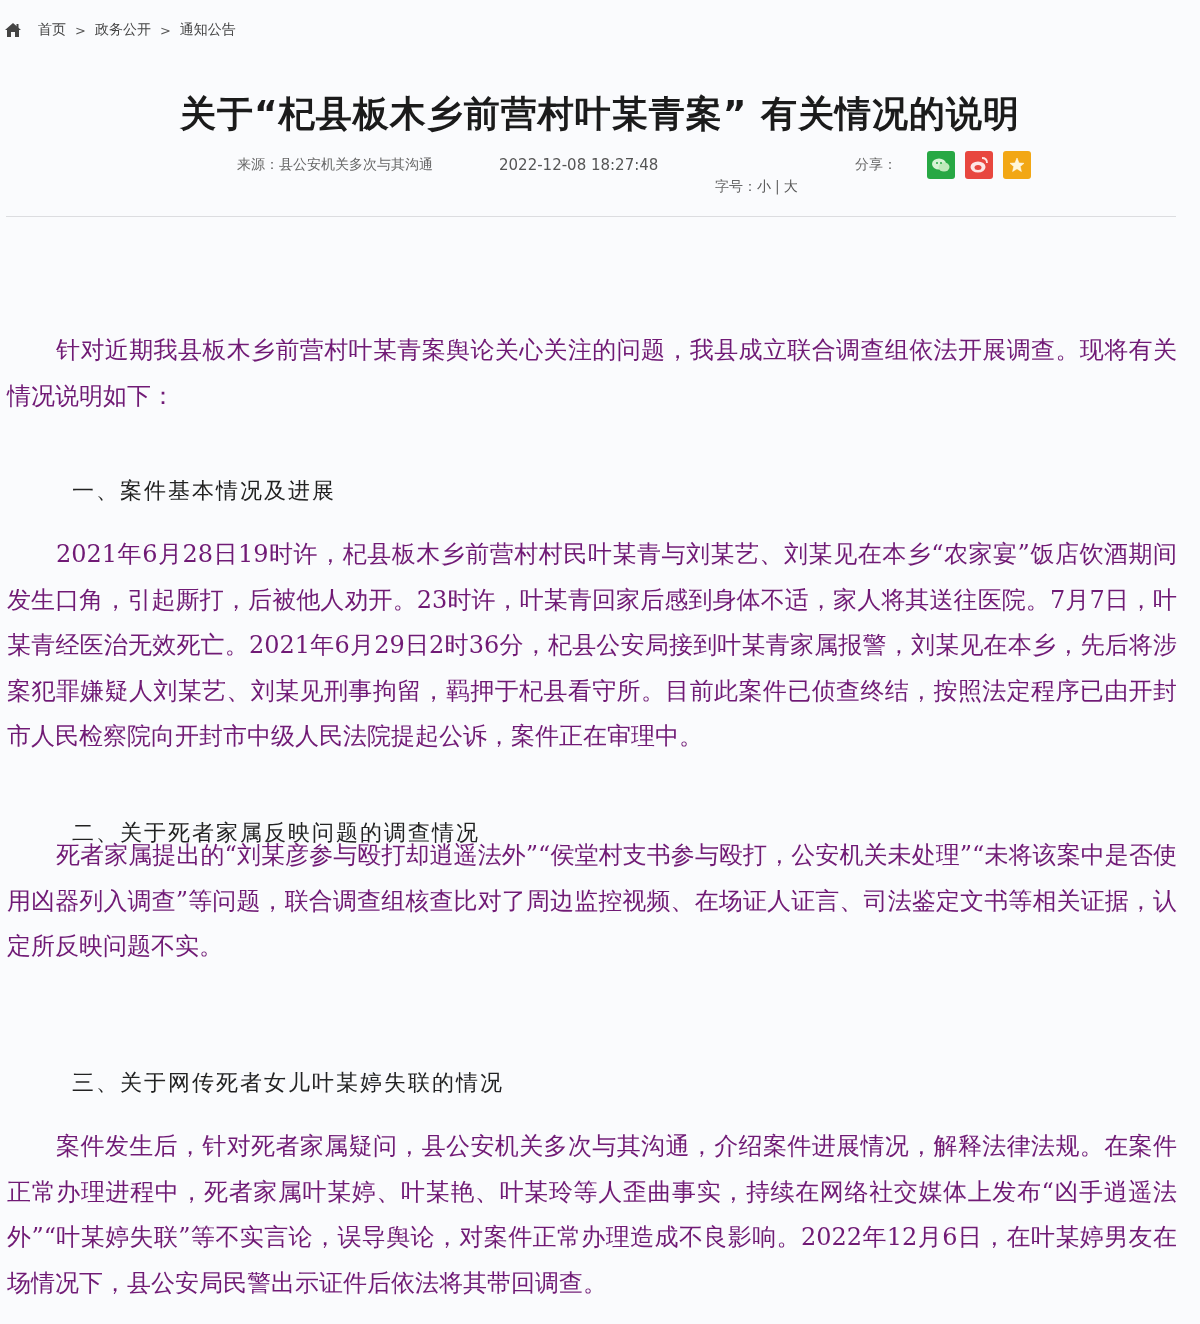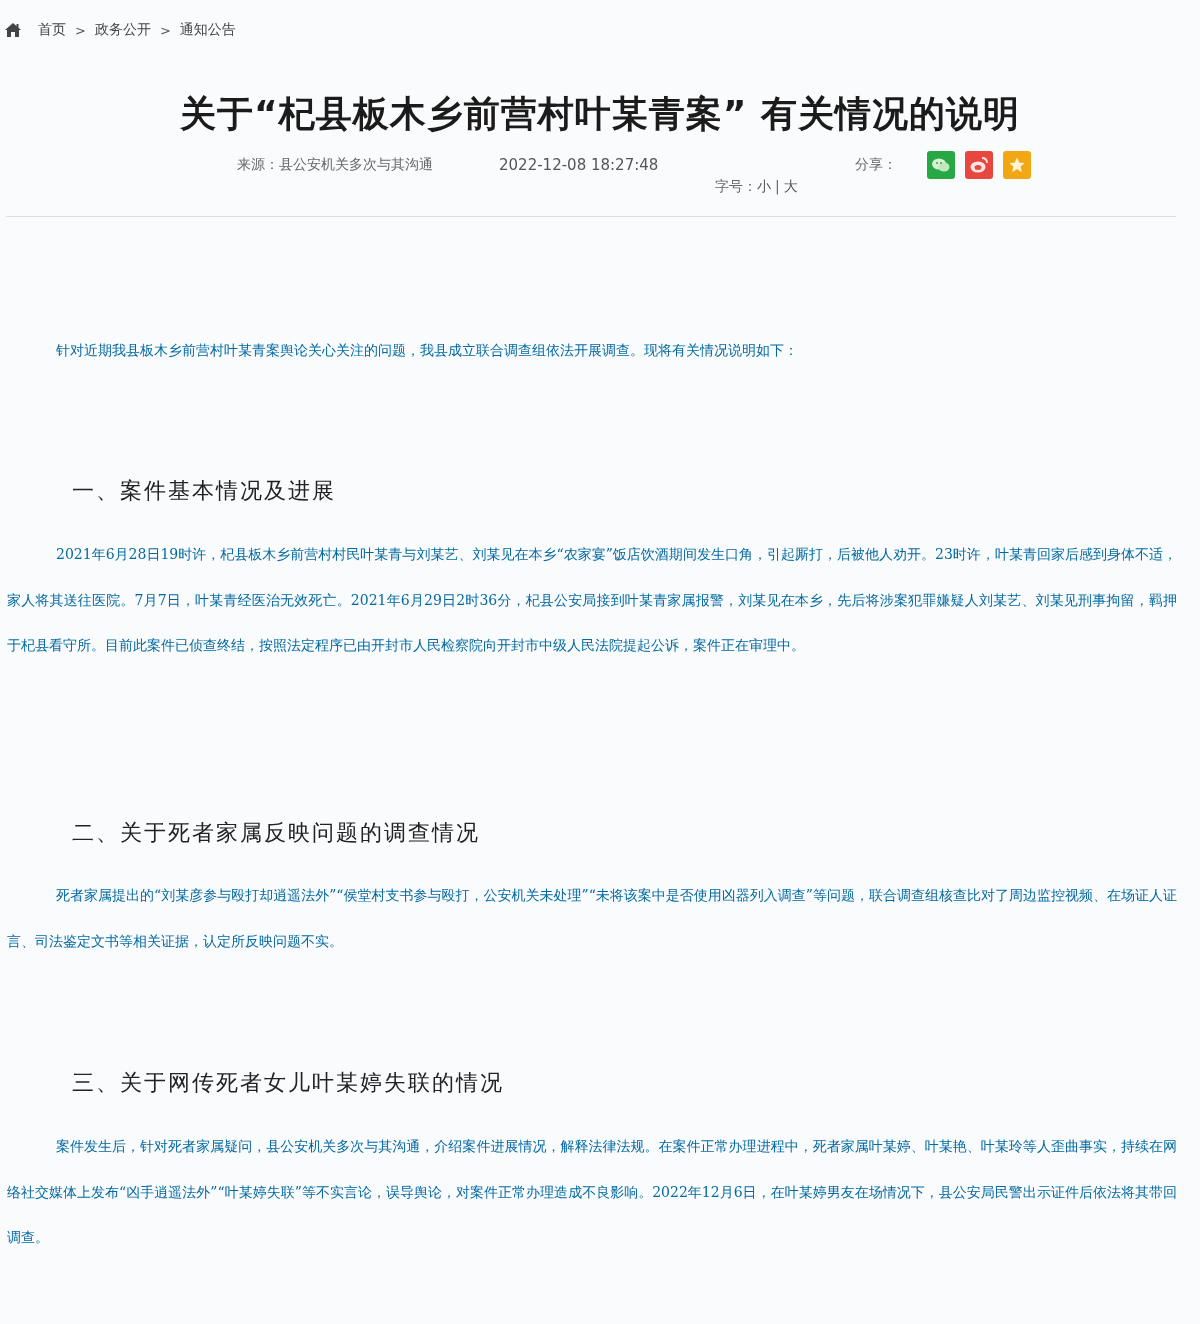--- a/index.html
+++ b/index.html
@@ -46,21 +46,21 @@
       cursor: pointer;
     }
 
     .divider {
       position: absolute; left: 6px; top: 216px; width: 1170px;
       height: 1px; background: #dcdde0;
     }
 
     .body-text {
       position: absolute; left: 7px; width: 1170px;
-      font-size: 14px; line-height: 45.5px; color: #0369a1;
+      font-size: 24px; line-height: 45.5px; color: #701a75;
       text-align: justify; text-indent: 49px;
       font-family: "DejaVu Serif", "Liberation Serif", serif;
       margin: 0;
     }
     .section-heading {
       position: absolute; left: 56px; font-size: 22px; color: #222;
       letter-spacing: 2px; margin: 16px; font-weight: normal;
     }
   </style>
 </head>
@@ -116,18 +116,18 @@
   </div>
 
   <div class="divider"></div>
 
   <p class="body-text" style="top:328px">针对近期我县板木乡前营村叶某青案舆论关心关注的问题，我县成立联合调查组依法开展调查。现将有关情况说明如下：</p>
 
   <h2 class="section-heading" style="top:460px">一、案件基本情况及进展</h2>
   <p class="body-text" style="top:532px">2021年6月28日19时许，杞县板木乡前营村村民叶某青与刘某艺、刘某见在本乡“农家宴”饭店饮酒期间发生口角，引起厮打，后被他人劝开。23时许，叶某青回家后感到身体不适，家人将其送往医院。7月7日，叶某青经医治无效死亡。2021年6月29日2时36分，杞县公安局接到叶某青家属报警，刘某见在本乡，先后将涉案犯罪嫌疑人刘某艺、刘某见刑事拘留，羁押于杞县看守所。目前此案件已侦查终结，按照法定程序已由开封市人民检察院向开封市中级人民法院提起公诉，案件正在审理中。</p>
 
   <h2 class="section-heading" style="top:802px">二、关于死者家属反映问题的调查情况</h2>
-  <p class="body-text" style="top:873px">死者家属提出的“刘某彦参与殴打却逍遥法外”“侯堂村支书参与殴打，公安机关未处理”“未将该案中是否使用凶器列入调查”等问题，联合调查组核查比对了周边监控视频、在场证人证言、司法鉴定文书等相关证据，认定所反映问题不实。</p>
+  <p class="body-text" style="top:833px">死者家属提出的“刘某彦参与殴打却逍遥法外”“侯堂村支书参与殴打，公安机关未处理”“未将该案中是否使用凶器列入调查”等问题，联合调查组核查比对了周边监控视频、在场证人证言、司法鉴定文书等相关证据，认定所反映问题不实。</p>
 
   <h2 class="section-heading" style="top:1052px">三、关于网传死者女儿叶某婷失联的情况</h2>
   <p class="body-text" style="top:1124px">案件发生后，针对死者家属疑问，县公安机关多次与其沟通，介绍案件进展情况，解释法律法规。在案件正常办理进程中，死者家属叶某婷、叶某艳、叶某玲等人歪曲事实，持续在网络社交媒体上发布“凶手逍遥法外”“叶某婷失联”等不实言论，误导舆论，对案件正常办理造成不良影响。2022年12月6日，在叶某婷男友在场情况下，县公安局民警出示证件后依法将其带回调查。</p>
 
 </div>
 
 </body></html>

